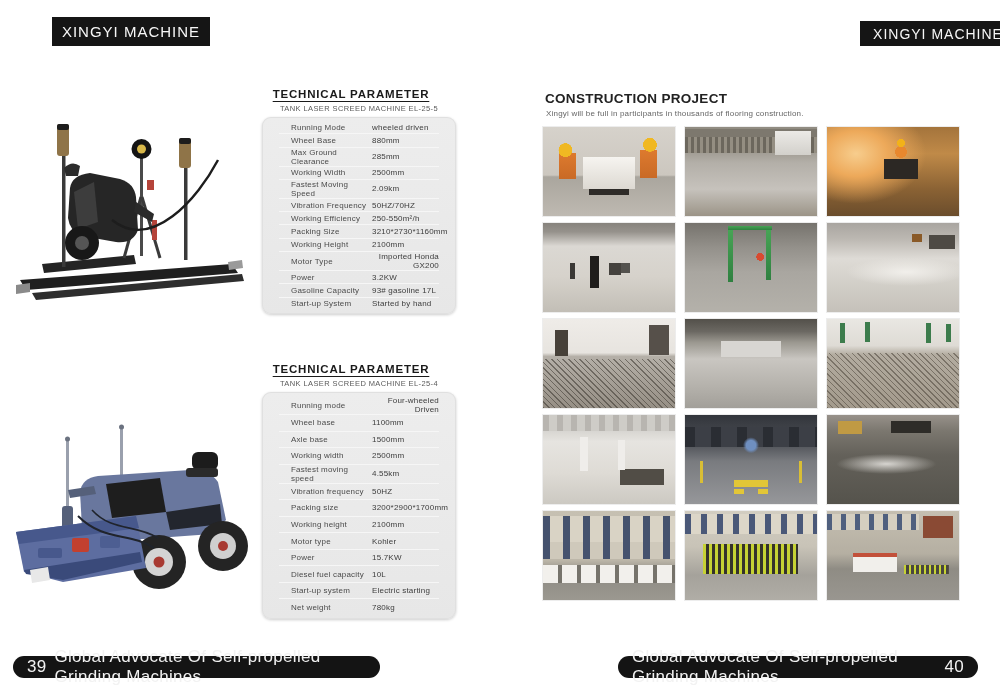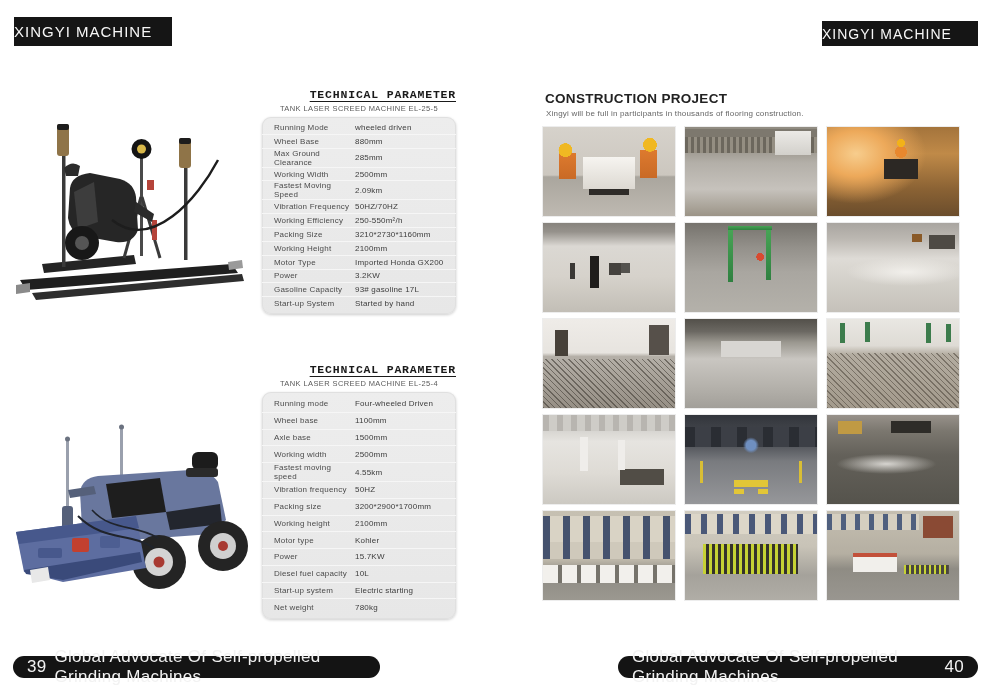--- a/index.html
+++ b/index.html
@@ -4,45 +4,45 @@
 <style>
   * { margin:0; padding:0; box-sizing:border-box; }
   html,body { background:#ffffff; }
   .page {
     position:relative; width:1000px; height:685px; background:#ffffff;
     font-family:"Liberation Sans", sans-serif; overflow:hidden;
   }
   
   .hdr {
     position:absolute; background:#151515; color:#f7f7f7;
-    display:flex; align-items:center; 
-    letter-spacing:1px; font-weight:normal;
+    display:flex; align-items:center; justify-content:center;
+    letter-spacing:1px; font-weight:normal;margin-left:38px;
   }
   .hdr-l { left:14px; top:17px; width:158px; height:29px; font-size:15px; }
   .hdr-r { left:822px; top:21px; width:156px; height:25px; font-size:14px; }
   
   .machine { position:absolute; }
   .m1 { left:12px; top:102px; width:245px; height:215px; }
   .m2 { left:8px;  top:420px; width:258px; height:200px; }
   
   .ttitle {
-    position:absolute; left:262px; width:194px; text-align:right;
+    position:absolute; left:254px; width:194px; text-align:center;
     font-size:11.5px; font-weight:bold; color:#1a1a1a; letter-spacing:0.8px;
-    text-decoration:underline; text-underline-offset:3px;font-family:Liberation Mono, monospace;
+    text-decoration:underline; text-underline-offset:3px;
   }
   .tsub {
     position:absolute; left:262px; width:194px; text-align:center;
     font-size:7.5px; color:#5a5a5a; letter-spacing:0.4px;
   }
   .tpanel {
     position:absolute; left:262px; width:194px;
     background:linear-gradient(180deg,#ededed 0%,#e7e7e7 100%);
     border-radius:9px;
     box-shadow:0 1px 3px rgba(0,0,0,0.20), inset 0 0 0 1px #e0e0e0;
-    display:flex; flex-direction:column; padding:4px 0; overflow:hidden;
+    display:flex; flex-direction:column; padding:4px 17px; overflow:hidden;
   }
   .t1-title { top:88px; }  .t1-sub { top:104px; }
   .t1-panel { top:117px; height:197px; }
   .t2-title { top:363px; } .t2-sub { top:379px; }
   .t2-panel { top:392px; height:227px; }
   .trow { flex:1; display:flex; align-items:center; }
   .trow + .trow { border-top:1px solid #f6f6f6; }
   .tlabel { flex:0 0 93px; padding-left:12px; font-size:8px; color:#4b4b4b; letter-spacing:0.2px; }
   .tvalue { font-size:8px; color:#3c3c3c; letter-spacing:0.2px;text-align:right; }
   

